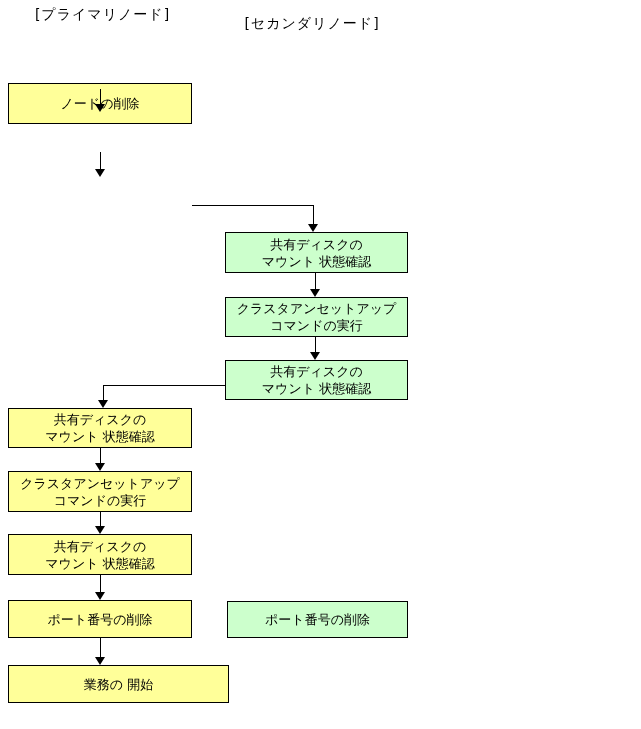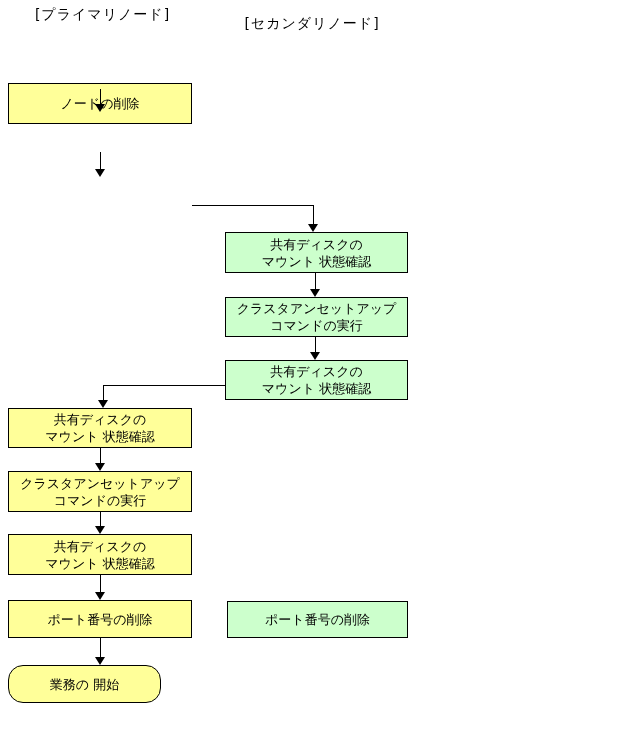--- a/index.html
+++ b/index.html
@@ -85,21 +85,21 @@
     <div class="box primary" style="left: 8px; top: 534px; width: 184px; height: 41px; background: rgb(255, 255, 153); border-color: rgb(0, 0, 0);">
       <div>共有ディスクの</div>
       <div>マウント 状態確認</div>
     </div>
     <div class="box primary" style="left: 8px; top: 600px; width: 184px; height: 38px; background: rgb(255, 255, 153); border-color: rgb(0, 0, 0);">
       <div>ポート番号の削除</div>
     </div>
     <div class="box secondary" style="left: 227px; top: 601px; width: 181px; height: 37px; background: rgb(204, 255, 204); border-color: rgb(0, 0, 0);">
       <div>ポート番号の削除</div>
     </div>
-    <div class="box primary" style="left: 8px; top: 665px; width: 153px; height: 38px; background: rgb(255, 255, 153); border-color: rgb(0, 0, 0); border-radius: 15px;">
+    <div class="box primary" style="left: 8px; top: 665px; width: 221px; height: 38px; background: rgb(255, 255, 153); border-color: rgb(0, 0, 0);">
       <div>業務の 開始</div>
     </div>
     <div class="cline" style="left: 100px; top: 89px; width: 1px; height: 16px; background: rgb(0, 0, 0);"></div>
     <div class="arrowhead" style="left: 95px; top: 104px; border-top-color: rgb(0, 0, 0);"></div>
     <div class="cline" style="left: 100px; top: 152px; width: 1px; height: 18px; background: rgb(0, 0, 0);"></div>
     <div class="arrowhead" style="left: 95px; top: 169px; border-top-color: rgb(0, 0, 0);"></div>
     <div class="cline" style="left: 192px; top: 205px; width: 122px; height: 1px; background: rgb(0, 0, 0);"></div>
     <div class="cline" style="left: 313px; top: 205px; width: 1px; height: 20px; background: rgb(0, 0, 0);"></div>
     <div class="arrowhead" style="left: 308px; top: 224px; border-top-color: rgb(0, 0, 0);"></div>
     <div class="cline" style="left: 315px; top: 273px; width: 1px; height: 17px; background: rgb(0, 0, 0);"></div>

